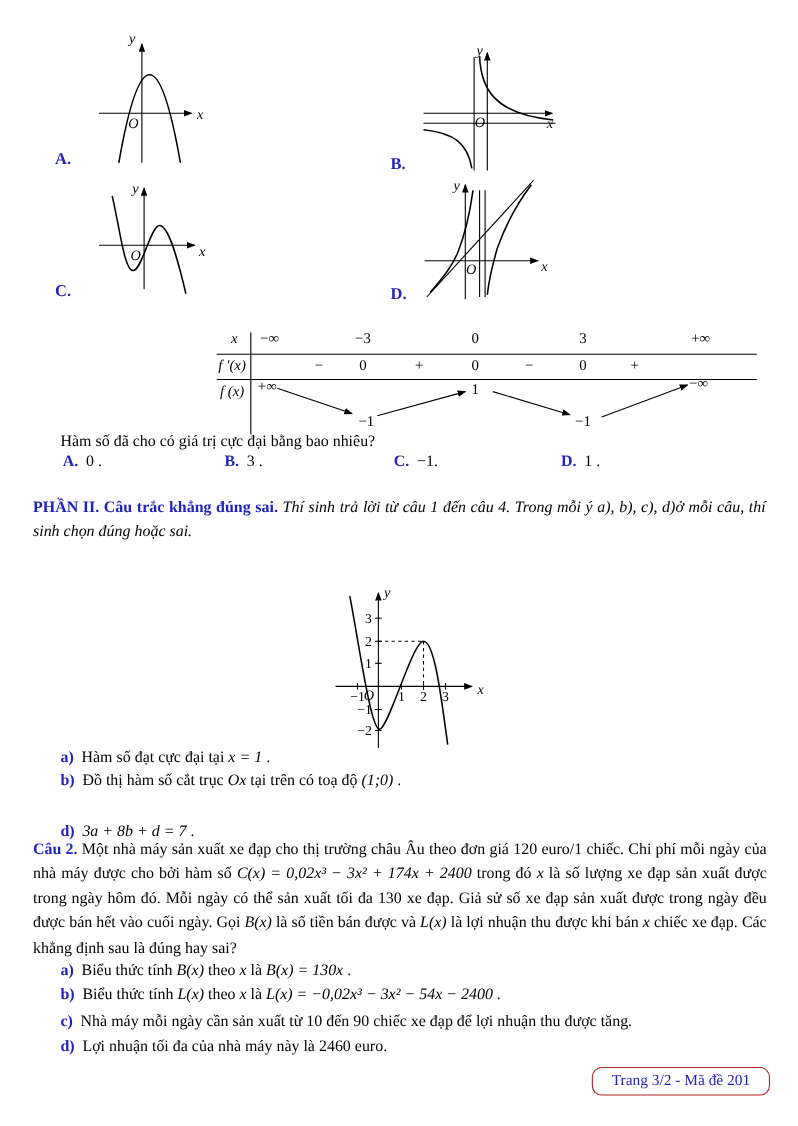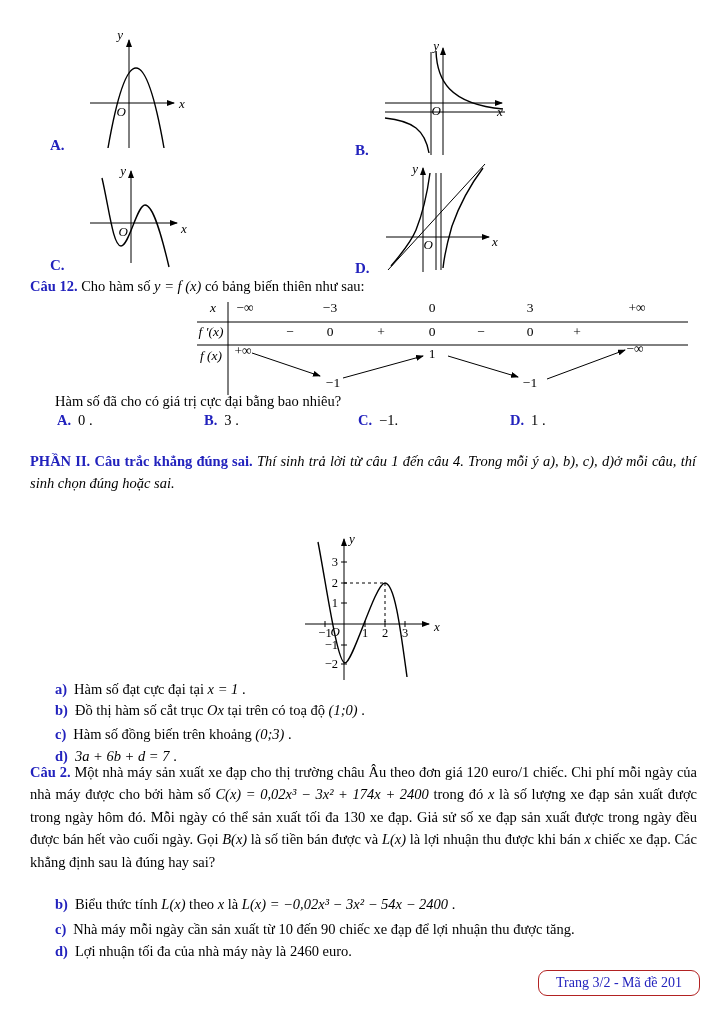--- a/index.html
+++ b/index.html
@@ -77,24 +77,20 @@
     <text x="33" y="13" text-anchor="end">y</text>
     <text x="107" y="86">x</text>
     <text x="48" y="89" text-anchor="end">O</text>
   </svg>
 
   <div class="abs blue" style="left:50px;top:137px;font-size:15px">A.</div>
   <div class="abs blue" style="left:355px;top:142px;font-size:15px">B.</div>
   <div class="abs blue" style="left:50px;top:257px;font-size:15px">C.</div>
   <div class="abs blue" style="left:355px;top:260px;font-size:15px">D.</div>
 
-  <div class="abs nowrap" style="left:30px;top:278px">
-    <span class="blue">Câu 12.</span>
-    <span>Cho hàm số </span><span class="it">y = f (x)</span><span> có bảng biến thiên như sau:</span>
-  </div>
 
   <div class="abs" style="left:185px;top:298px;width:505px;height:99px">
     <svg class="abs" style="left:0;top:0" width="505" height="99">
       <line class="thin" x1="43" y1="4" x2="43" y2="97"></line>
       <line class="thin" x1="12" y1="24" x2="503" y2="24"></line>
       <line class="thin" x1="12" y1="47" x2="503" y2="47"></line>
       <line class="thin" x1="67" y1="55" x2="135" y2="78" marker-end="url(#ah)"></line>
       <line class="thin" x1="158" y1="80" x2="238" y2="58" marker-end="url(#ah)"></line>
       <line class="thin" x1="263" y1="58" x2="333" y2="79" marker-end="url(#ah)"></line>
       <line class="thin" x1="362" y1="81" x2="440" y2="52" marker-end="url(#ah)"></line>
@@ -177,32 +173,32 @@
     <text x="134" y="98">x</text>
     <text x="40" y="103" text-anchor="end">O</text>
   </svg>
 
   <div class="q-opt" style="left:55px;top:681px">
     <span class="opt-letter">a)</span><span>Hàm số đạt cực đại tại </span><span class="it">x = 1</span><span> .</span><span class="it"></span><span></span>
   </div>
   <div class="q-opt" style="left:55px;top:702px">
     <span class="opt-letter">b)</span><span>Đồ thị hàm số cắt trục </span><span class="it">Ox</span><span> tại trên có toạ độ </span><span class="it">(1;0)</span><span> .</span>
   </div>
-  <div class="q-opt" style="left:55px;top:726px">
-    <span class="opt-letter">c)</span><span>Hàm số đồng biến trên khoảng </span><span class="it">(0;3)</span><span> .</span><span class="it"></span><span></span>
-  </div>
   <div class="q-opt" style="left:55px;top:748px">
-    <span class="opt-letter">d)</span><span></span><span class="it">3a + 6b + d = 7</span><span> .</span><span class="it"></span><span></span>
+    <span class="opt-letter">d)</span><span></span><span class="it">3a + 8b + d = 7</span><span> .</span><span class="it"></span><span></span>
   </div>
 
   <div class="abs just" style="left:30px;top:761px;width:667px">
     <span class="blue">Câu 2.</span>
     <span>Một nhà máy sản xuất xe đạp cho thị trường châu Âu theo đơn giá 120 euro/1 chiếc. Chi phí mỗi ngày của nhà máy được cho bởi hàm số </span><span class="it">C(x) = 0,02x³ − 3x² + 174x + 2400</span><span> trong đó </span><span class="it">x</span><span> là số lượng xe đạp sản xuất được trong ngày hôm đó. Mỗi ngày có thể sản xuất tối đa 130 xe đạp. Giả sử số xe đạp sản xuất được trong ngày đều được bán hết vào cuối ngày. Gọi </span><span class="it">B(x)</span><span> là số tiền bán được và </span><span class="it">L(x)</span><span> là lợi nhuận thu được khi bán </span><span class="it">x</span><span> chiếc xe đạp. Các khẳng định sau là đúng hay sai?</span>
   </div>
 
+  <div class="q-opt" style="left:55px;top:874px">
+    <span class="opt-letter">a)</span><span>Biểu thức tính </span><span class="it">B(x)</span><span> theo </span><span class="it">x</span><span> là </span><span class="it">B(x) = 130x</span><span> .</span>
+  </div>
   <div class="q-opt" style="left:55px;top:896px">
     <span class="opt-letter">b)</span><span>Biểu thức tính </span><span class="it">L(x)</span><span> theo </span><span class="it">x</span><span> là </span><span class="it">L(x) = −0,02x³ − 3x² − 54x − 2400</span><span> .</span>
   </div>
   <div class="q-opt" style="left:55px;top:921px">
     <span class="opt-letter">c)</span><span>Nhà máy mỗi ngày cần sản xuất từ 10 đến 90 chiếc xe đạp để lợi nhuận thu được tăng.</span>
   </div>
   <div class="q-opt" style="left:55px;top:943px">
     <span class="opt-letter">d)</span><span>Lợi nhuận tối đa của nhà máy này là 2460 euro.</span>
   </div>
 

